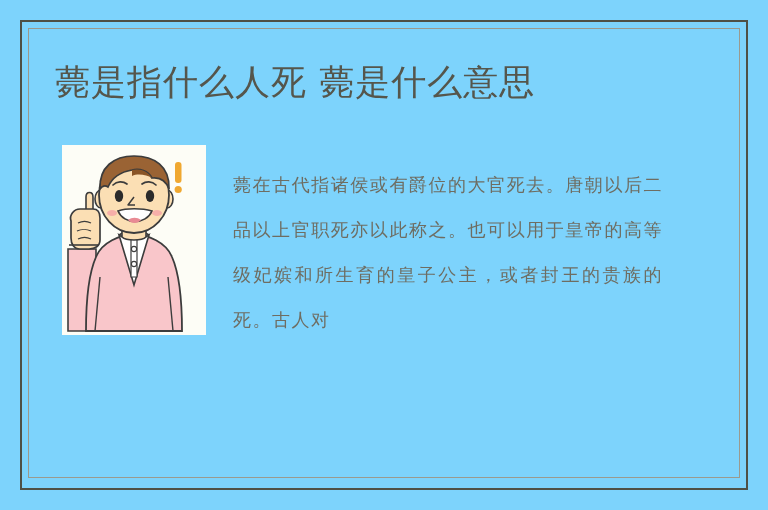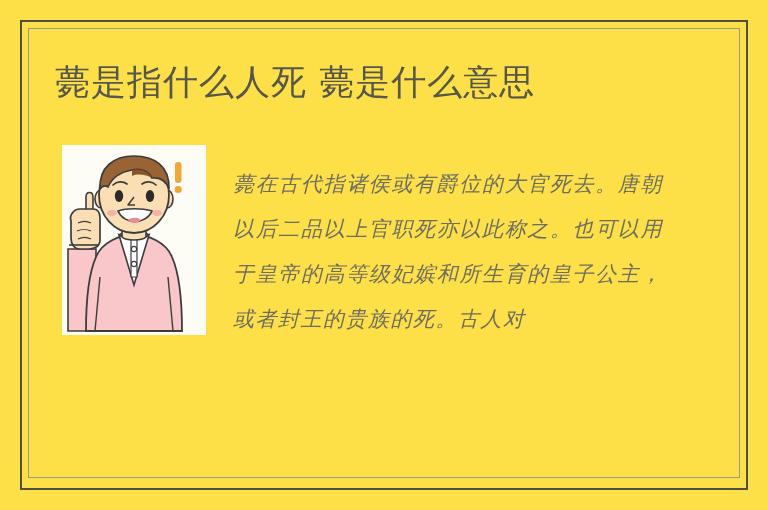--- a/index.html
+++ b/index.html
@@ -10,21 +10,21 @@
     width: 768px;
     height: 510px;
     background: #fbfaf2;
     font-family: "Liberation Sans", sans-serif;
     overflow: hidden;
   }
   #page {
     position: relative;
     width: 768px;
     height: 510px;
-    background: #fde047;
+    background: #7dd3fc;
     box-sizing: border-box;
   }
   
   .frame-outer {
     position: absolute;
     left: 20px;
     top: 20px;
     width: 728px;
     height: 470px;
     border: 2px solid #4e5046;
@@ -74,27 +74,26 @@
     display: block;
     width: 144px;
     height: 190px;
   }
   
   .body-text {
     position: absolute;
     left: 178px;
     top: 22px;
     width: 430px;
-    font-size: 21px;
+    font-size: 18px;
     line-height: 45px;
     color: #6e6d62;
     font-family: "DejaVu Serif", "Liberation Serif", serif;
     letter-spacing: 1.5px;
     text-align: justify;
-    font-style: italic;
   }
 </style>
 </head>
 <body>
 
 <div id="page">
 
   <div class="frame-outer"></div>
   <div class="frame-inner"></div>
 

